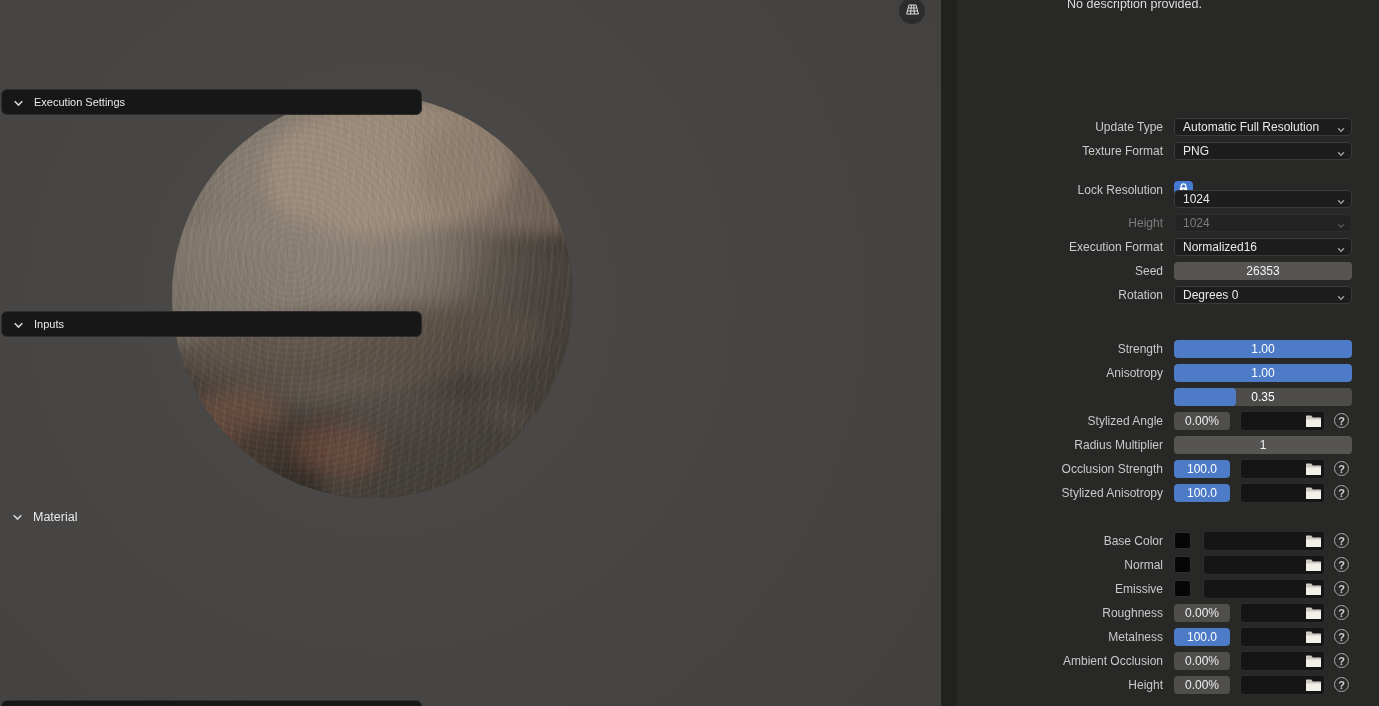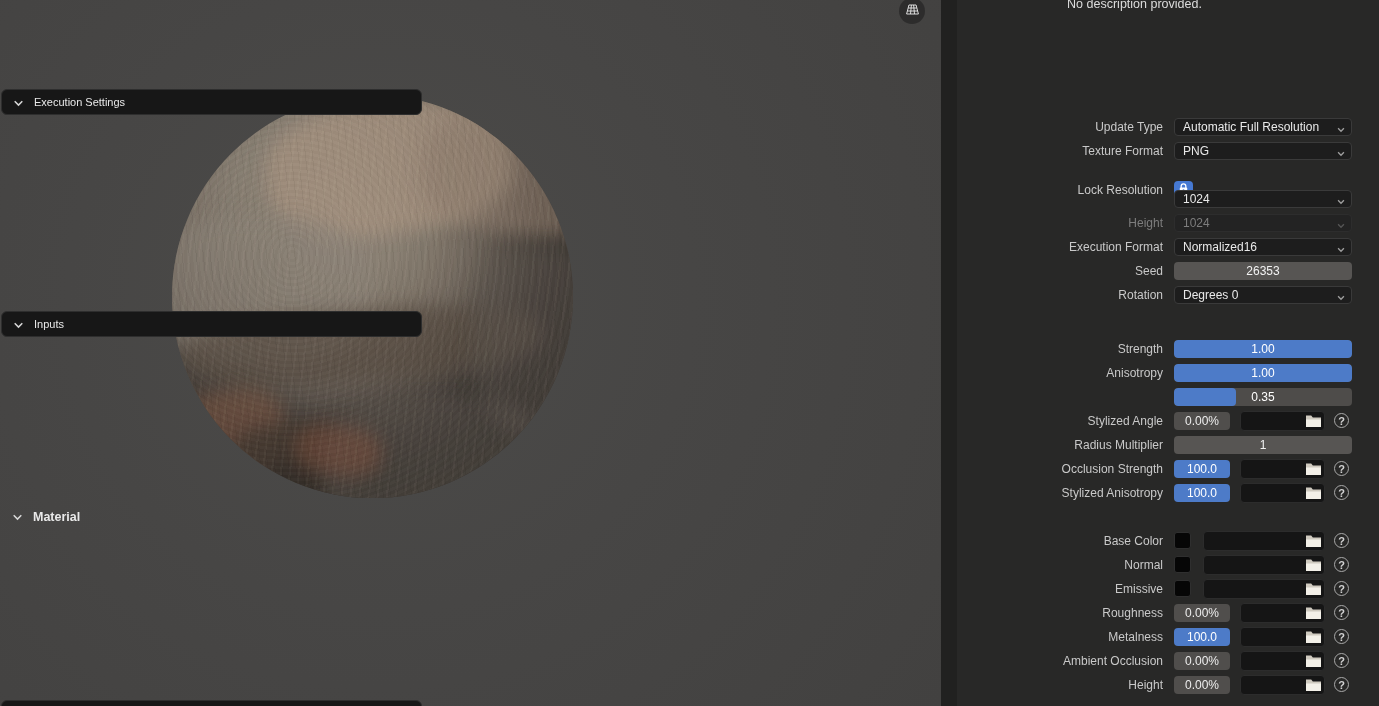--- a/index.html
+++ b/index.html
@@ -47,21 +47,21 @@
   .panel{position:absolute;left:957px;top:0;width:422px;height:706px;background:#282827;}
   .descr{position:absolute;left:0;top:-3px;width:355px;text-align:center;color:#dcdcdc;font-size:12.5px;}
   .band{
     position:absolute;left:1px;width:421px;height:26px;background:#171717;
     border:1px solid #2e2e2e;border-radius:6px;box-sizing:border-box;
   }
   .band .chev, .subhead .chev{position:absolute;left:10px;top:6px;width:13px;height:13px;}
   .band .btitle{position:absolute;left:32px;top:0;line-height:24px;color:#e9e9e9;font-size:11px;}
   .subhead{position:absolute;left:1px;width:421px;height:24px;}
   .subhead .chev{top:5px;}
-  .subhead .btitle{position:absolute;left:32px;top:0;line-height:24px;color:#e9e9e9;font-size:12.5px;font-weight:bold;}
+  .subhead .btitle{position:absolute;left:32px;top:0;line-height:24px;color:#e9e9e9;font-size:12.5px;}
   
   .row{position:absolute;left:0;width:1096px;height:24px;}
   .rlabel{position:absolute;left:0;top:0;width:1163px;text-align:right;line-height:24px;color:#c9c9c9;font-size:12px;}
   .rlabel.dim{color:#7d7d7d;}
   .dd{
     position:absolute;left:1174px;top:3px;width:178px;height:18px;box-sizing:border-box;
     background:#1d1d1d;border:1px solid #3a3a3a;border-radius:4px;
     color:#e9e9e9;font-size:12px;line-height:16px;padding-left:8px;
   }
   .dd .ddchev{position:absolute;right:5px;top:4px;width:10px;height:10px;}

